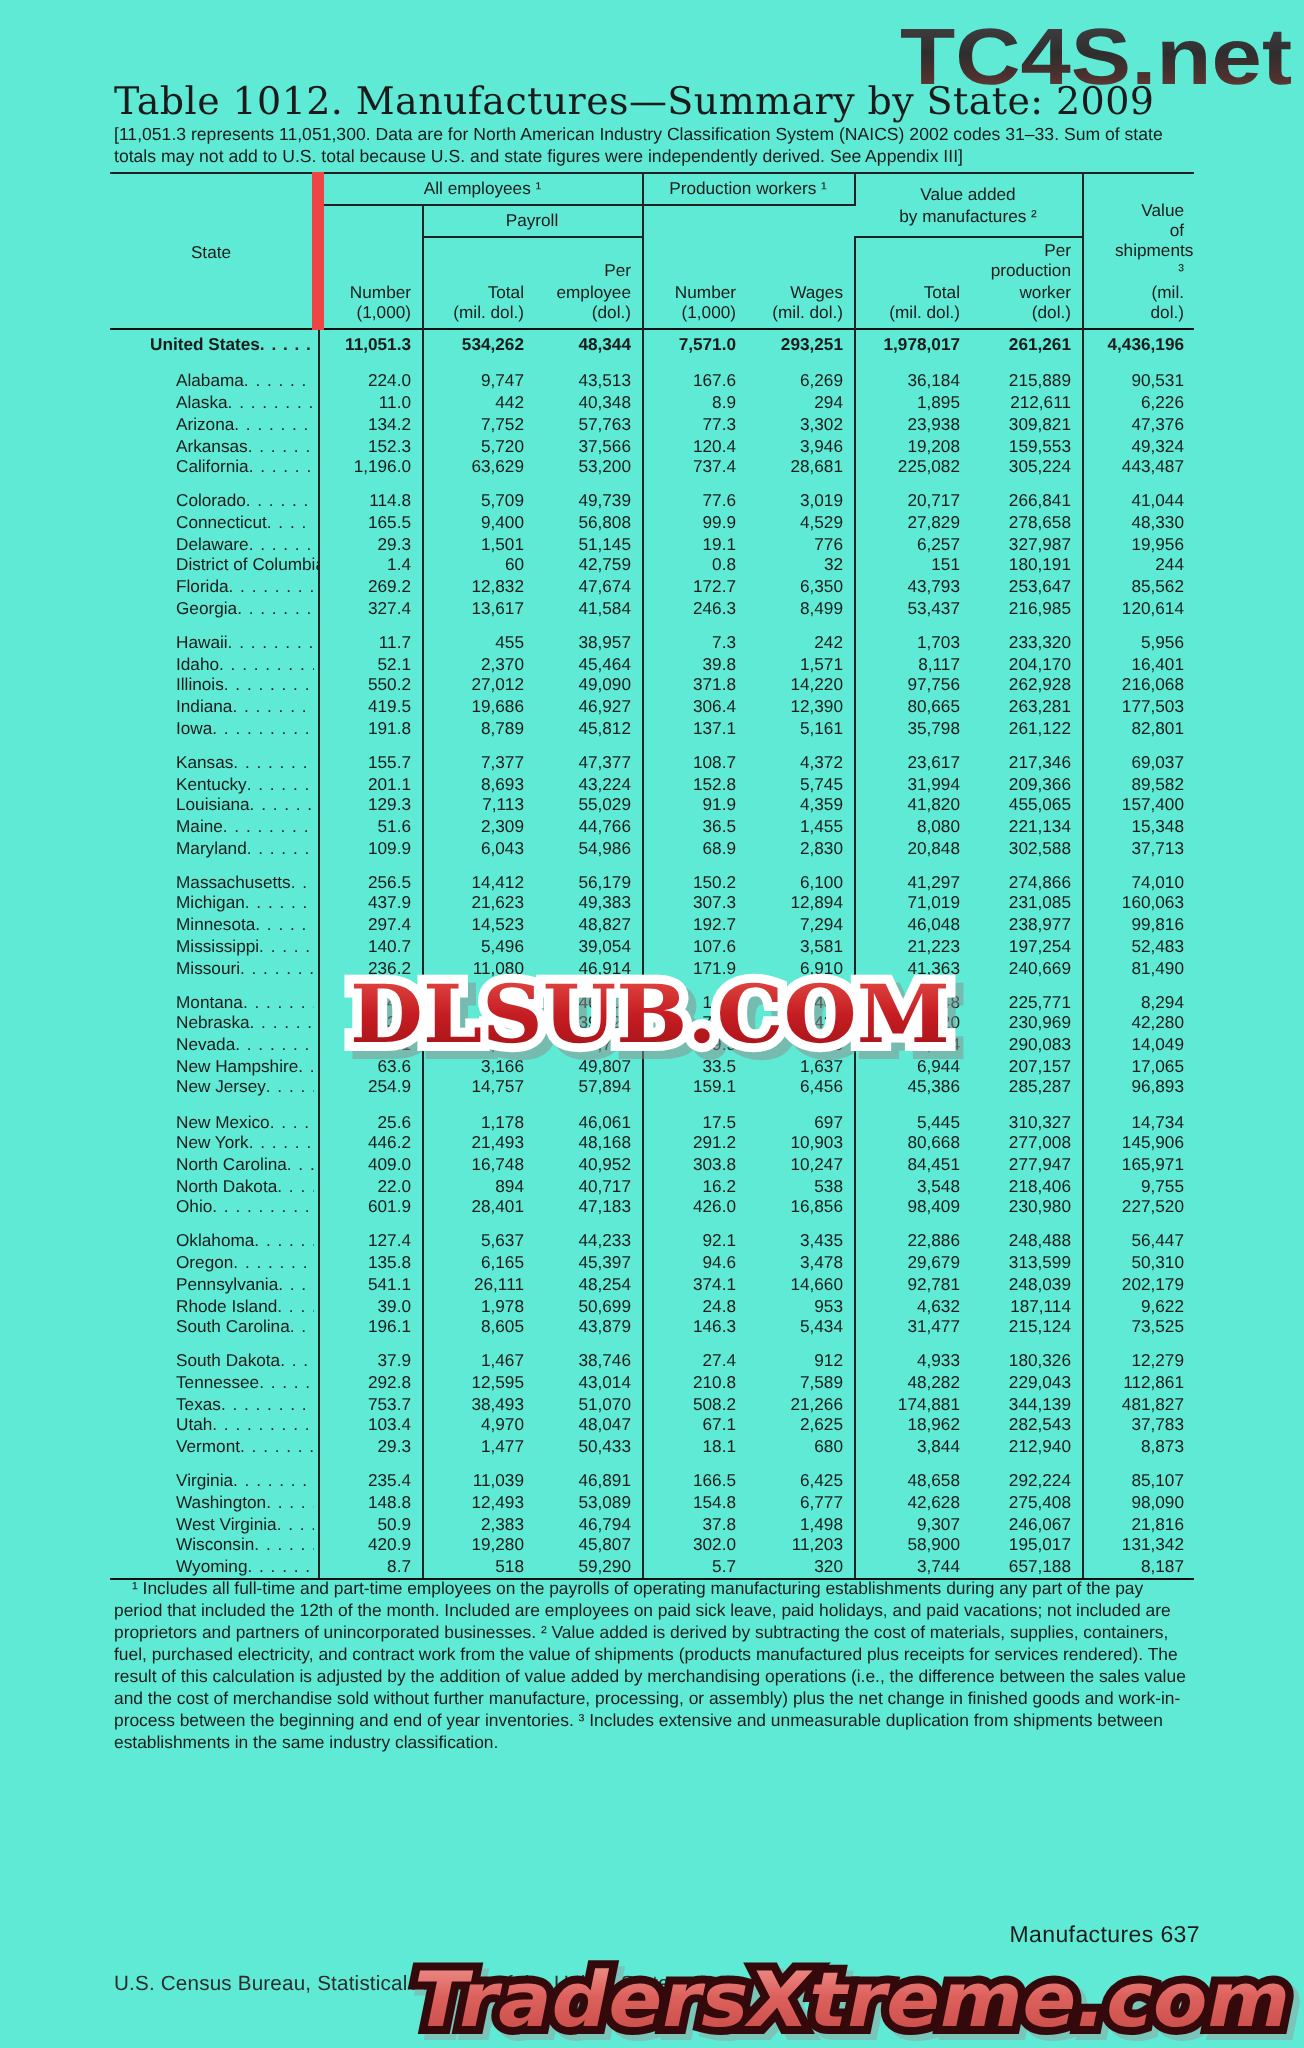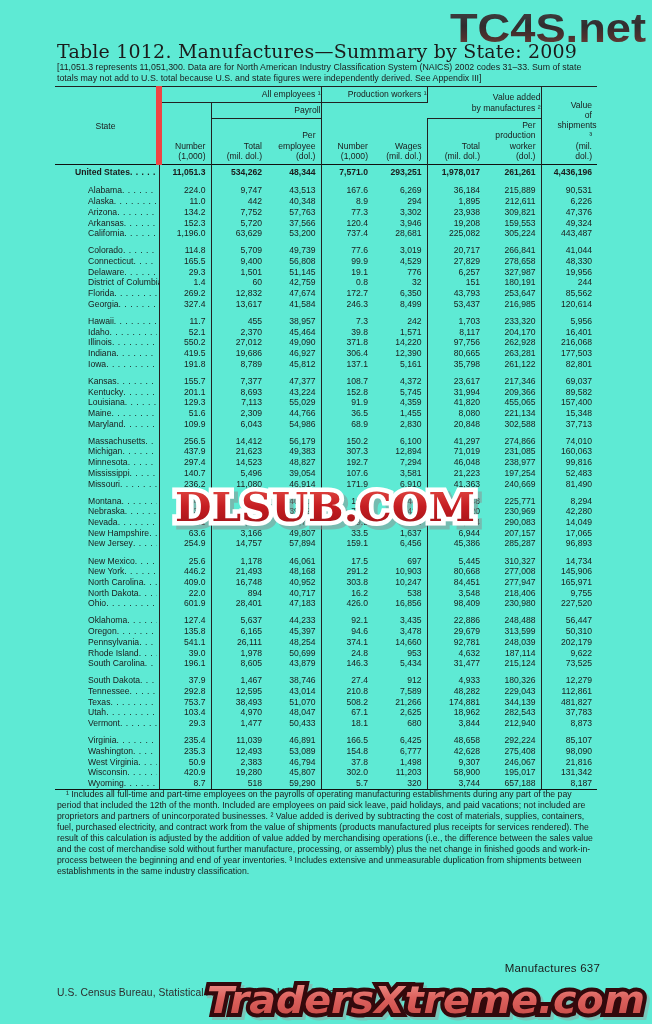--- a/index.html
+++ b/index.html
@@ -13,21 +13,21 @@
 
   
   .tblwrap{position:absolute;left:55px;top:86px;}
   table{border-collapse:collapse;table-layout:fixed;width:542px;font-size:8.6px;border-top:1.2px solid #222;}
   th,td{padding:0;margin:0;font-weight:normal;}
   thead th{font-size:8.6px;}
   .h1 th{height:15px;}
   .h2 th{height:15px;}
   .h3 th{height:42px;}
   .state-h{border-right:6px solid #ef4444;text-align:center;vertical-align:middle;}
-  .span-h{text-align:right;vertical-align:middle;border-bottom:1px solid #222;white-space:pre-line;line-height:10.5px;}
+  .span-h{text-align:center;vertical-align:middle;border-bottom:1px solid #222;white-space:pre-line;line-height:10.5px;}
   .ae,.pwh{border-right:1px solid #222;}
   .va{border-right:1px solid #222;}
   .pay{border-left:1px solid #222;}
   .blank2{border-left:1px solid #222;}
   .ship-h{border-left:1px solid #222;text-align:right;vertical-align:bottom;
           white-space:pre-line;line-height:10.2px;padding:0 5px 3px 16px;}
   .lbl{text-align:right;vertical-align:bottom;white-space:pre-line;line-height:10.2px;padding:0 5px 3px 0;}
   .lblL{border-left:1px solid #222;}
 
   tbody td{line-height:10.7px;height:10.7px;vertical-align:bottom;}
@@ -1004,21 +1004,21 @@
             <td class="n c7">292,224</td>
             <td class="n c8">85,107</td>
           </tr>
           <tr>
             <td class="st">
               <div class="stflex">
                 <span class="sname">Washington</span>
                 <span class="leader"></span>
               </div>
             </td>
-            <td class="n c1">235.3</td>
+            <td class="n c1">148.8</td>
             <td class="n c2">12,493</td>
             <td class="n c3">53,089</td>
             <td class="n c4">154.8</td>
             <td class="n c5">6,777</td>
             <td class="n c6">42,628</td>
             <td class="n c7">275,408</td>
             <td class="n c8">98,090</td>
           </tr>
           <tr>
             <td class="st">

